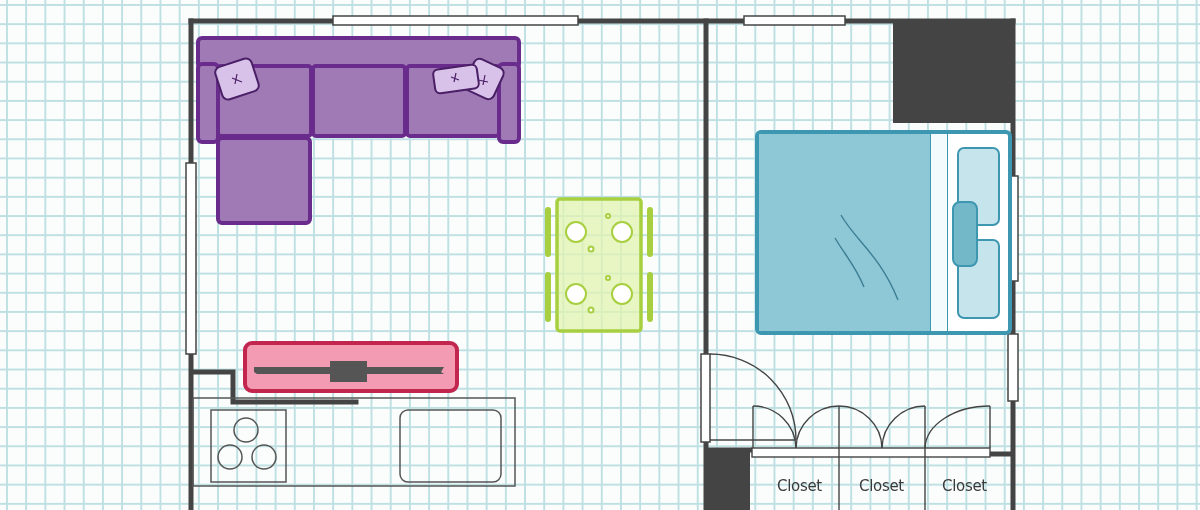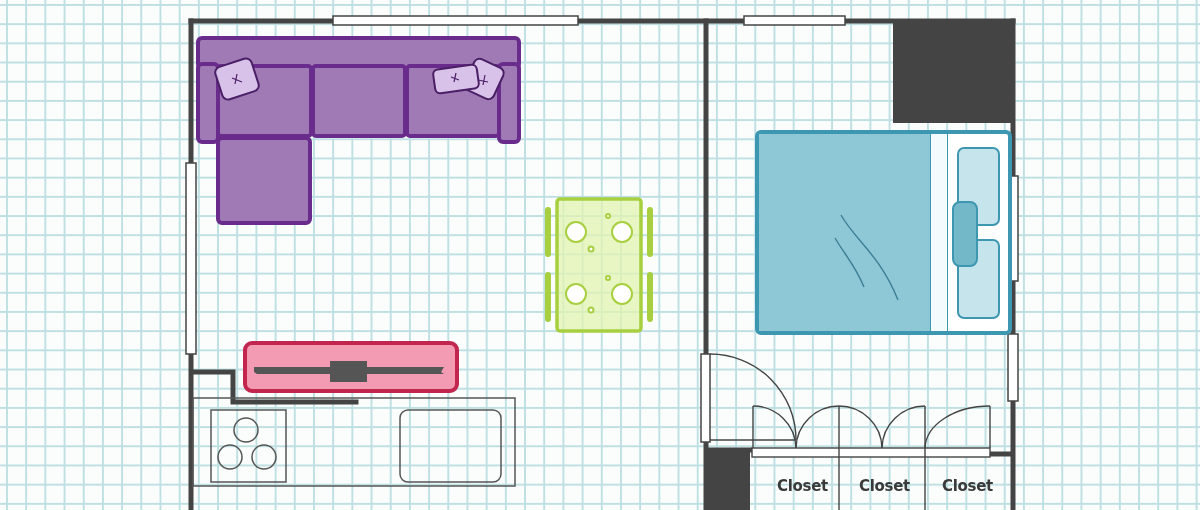--- a/index.html
+++ b/index.html
@@ -9,21 +9,21 @@
     background-image:
       linear-gradient(to right, #bfe0e2 1.5px, transparent 1.5px),
       linear-gradient(to bottom, #bfe0e2 1.5px, transparent 1.5px);
     background-size: 19.2px 19.2px;
     background-position: 6px 4px;
     font-family: "Liberation Sans", sans-serif;
   }
   svg.plan { position: absolute; left: 0; top: 0; }
   .label {
     position: absolute; font-size: 15px; color: #3a3a3a;
-    font-family: "DejaVu Sans", sans-serif; letter-spacing: -0.3px; font-weight: bold;
+    font-family: "DejaVu Sans", sans-serif; letter-spacing: -0.3px;
   }
 </style>
 </head>
 <body>
 
 <svg class="plan" width="1200" height="510" viewBox="0 0 1200 510">
 
   <g stroke="#444444" stroke-width="5" fill="none" stroke-linecap="square">
 
     <line x1="191" y1="21" x2="1013" y2="21"></line>

